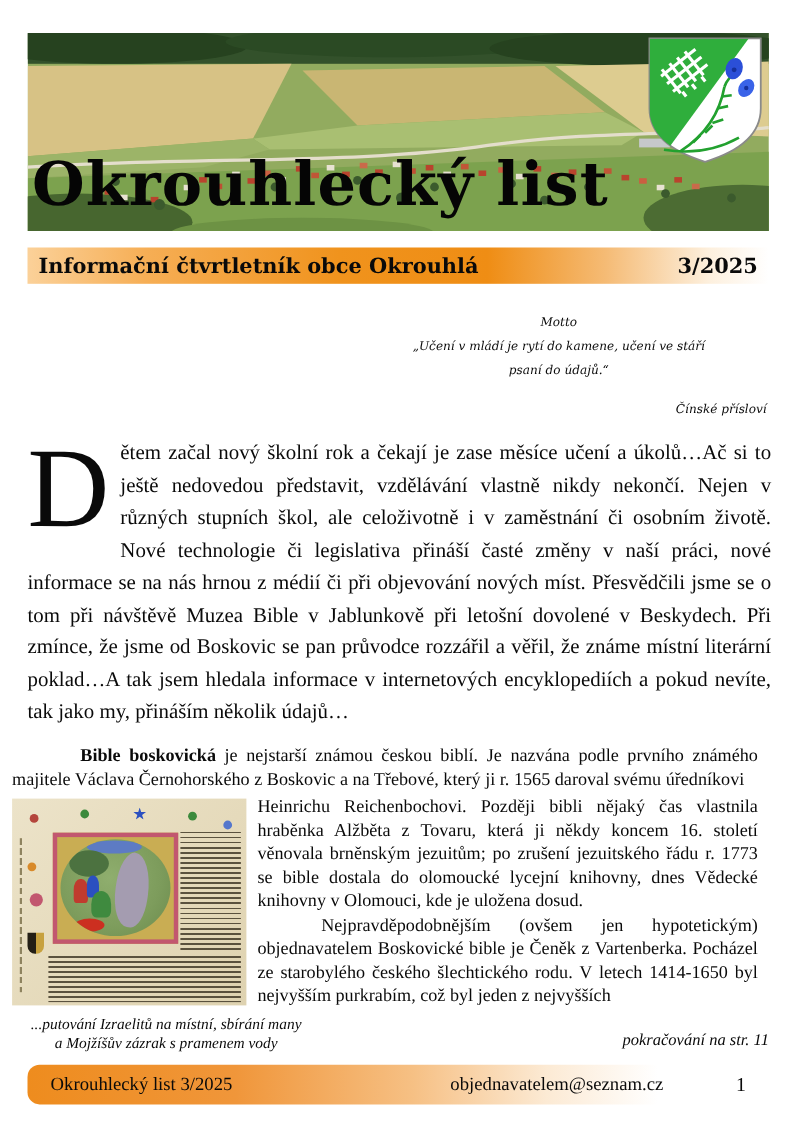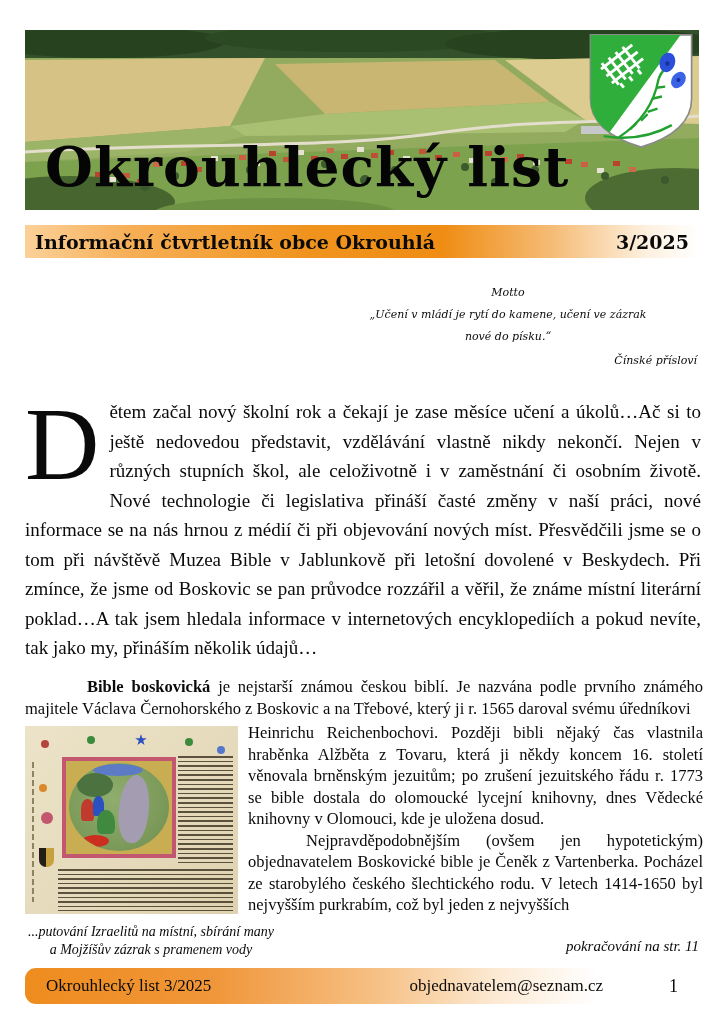--- a/index.html
+++ b/index.html
@@ -3,43 +3,43 @@
 <meta charset="utf-8">
 <style>
   html,body{margin:0;padding:0;background:#fff;}
   .page{position:relative;width:724px;height:1024px;background:#ffffff;overflow:hidden;
         font-family:"Liberation Serif",serif;color:#0a0a0a;}
 
   
   .header{position:absolute;left:25px;top:30px;width:674px;height:180px;overflow:hidden;}
   .photo{position:absolute;left:0;top:0;width:100%;height:100%;display:block;}
   .crest{position:absolute;right:3px;top:0;width:110px;height:122px;}
-  .title{position:absolute;left:20px;top:104px;margin:0;font-family:"DejaVu Serif",serif;
+  .title{position:absolute;left:4px;top:104px;margin:0;font-family:"DejaVu Serif",serif;
          font-weight:bold;font-size:55px;letter-spacing:1px;color:#050505;white-space:nowrap;}
 
   
   .infobar{position:absolute;left:25px;top:225px;width:674px;height:33px;
            display:flex;align-items:center;justify-content:space-between;
            padding:0 10px;box-sizing:border-box;
            background:linear-gradient(90deg,#fbd199 0%,#f6ae55 16%,#f0931d 42%,#ef8d14 62%,
                       #f5bb75 78%,#fdf0de 92%,#ffffff 100%);
            font-family:"DejaVu Serif",serif;font-weight:bold;font-size:19px;color:#0a0a0a;}
 
   
   .motto{position:absolute;right:25px;top:282px;width:382px;text-align:center;
          font-family:"DejaVu Serif",serif;font-style:italic;font-size:11px;line-height:22px;}
-  .motto-attr{text-align:right;margin-top:2px;padding-right:2px;}
+  .motto-attr{text-align:right;margin-top:13px;padding-right:2px;}
 
   
   .article{position:absolute;left:25px;top:397px;width:676px;
            font-size:19px;line-height:29.5px;text-align:justify;}
   .dropcap{float:left;font-size:103px;line-height:84px;margin:5px 10px 0 0;font-weight:400;}
 
   
-  .bible{position:absolute;left:25px;top:676px;width:678px;
+  .bible{position:absolute;left:11px;top:676px;width:678px;
          font-size:16.5px;line-height:21.5px;text-align:justify;}
   .bible p{margin:0;}
   .intro{text-indent:62px;margin-bottom:3px !important;}
   .manuscript{float:left;width:213px;height:188px;margin:4px 10px 0 0;position:relative;
               background:linear-gradient(135deg,#ece3c9 0%,#e5dabb 55%,#ded2b0 100%);overflow:hidden;}
   .para2{text-indent:58px;}
 
   
   .ms-mini{position:absolute;left:37px;top:31px;width:114px;height:101px;background:#c9ad53;
            border:4px solid #c2576f;box-sizing:border-box;}
@@ -197,22 +197,22 @@
     <h1 class="title">Okrouhlecký list</h1>
   </div>
 
   <div class="infobar">
     <span>Informační čtvrtletník obce Okrouhlá</span>
     <span>3/2025</span>
   </div>
 
   <div class="motto">
     <div>Motto</div>
-    <div>„Učení v mládí je rytí do kamene, učení ve zázrak</div>
-    <div>nové do písku.“</div>
+    <div>„Učení v mládí je rytí do kamene, učení ve stáří</div>
+    <div>psaní do údajů.“</div>
     <div class="motto-attr">Čínské přísloví</div>
   </div>
 
   <div class="article">
     <span class="dropcap">D</span><span>ětem začal nový školní rok a čekají je zase měsíce učení a úkolů…Ač si to ještě nedovedou představit, vzdělávání vlastně nikdy nekončí. Nejen v různých stupních škol, ale celoživotně i v zaměstnání či osobním životě. Nové technologie či legislativa přináší časté změny v naší práci, nové informace se na nás hrnou z médií či při objevování nových míst. Přesvědčili jsme se o tom při návštěvě Muzea Bible v Jablunkově při letošní dovolené v Beskydech. Při zmínce, že jsme od Boskovic se pan průvodce rozzářil a věřil, že známe místní literární poklad…A tak jsem hledala informace v internetových encyklopediích a pokud nevíte, tak jako my, přináším několik údajů…</span>
   </div>
 
   <div class="bible">
     <p class="intro"><b>Bible boskovická</b><span> je nejstarší známou českou biblí. Je nazvána podle prvního známého majitele Václava Černohorského z Boskovic a na Třebové, který ji r. 1565 daroval svému úředníkovi</span></p>
     <div>

